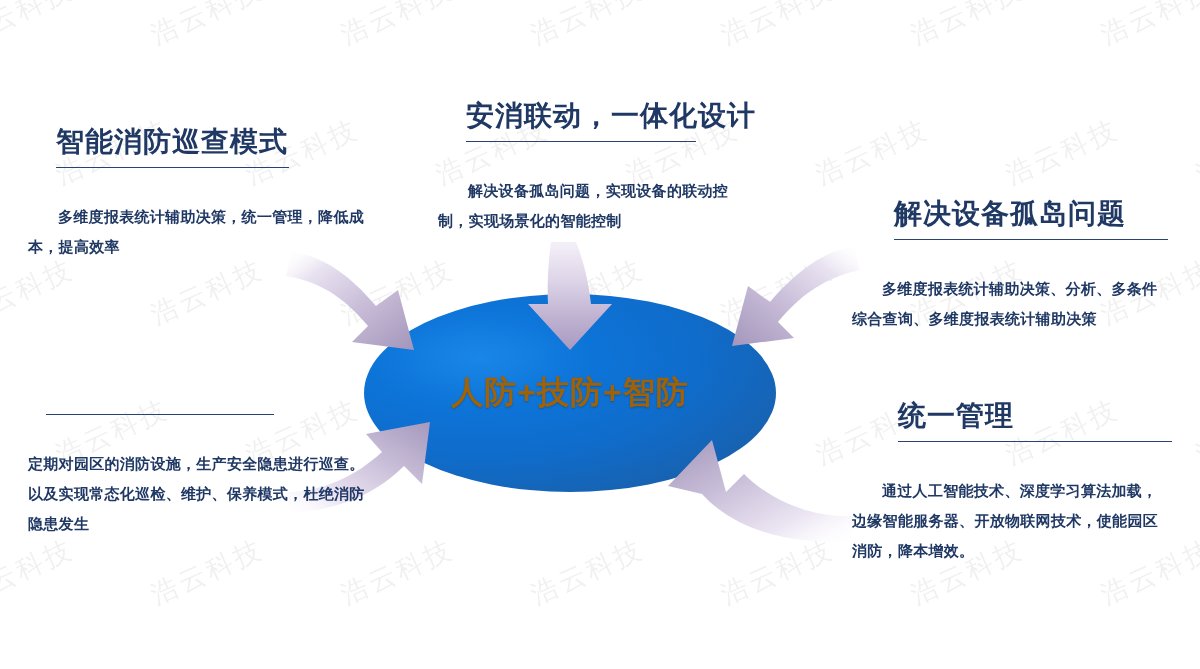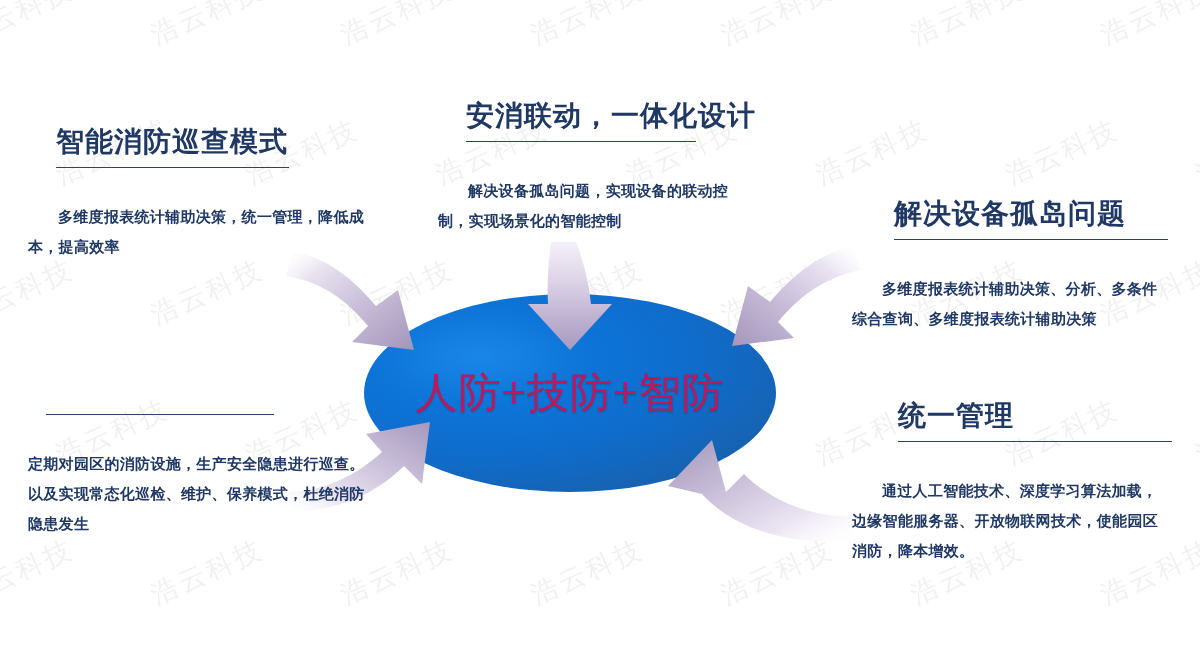--- a/index.html
+++ b/index.html
@@ -59,23 +59,23 @@
     top: 294px;
     width: 412px;
     height: 198px;
     display: flex;
     align-items: center;
     justify-content: center;
     z-index: 6;
     pointer-events: none;
   }
   #core-label span {
-    font-size: 42px;
-    font-weight: 400;
-    color: #be185d;
+    font-size: 32px;
+    font-weight: 700;
+    color: #a16207;
     letter-spacing: 1px;
     text-shadow: 0 1px 2px rgba(0,0,0,0.22);
     white-space: nowrap;
   }
 
   
   .arrow-svg {
     position: absolute;
     z-index: 5;
     overflow: visible;

